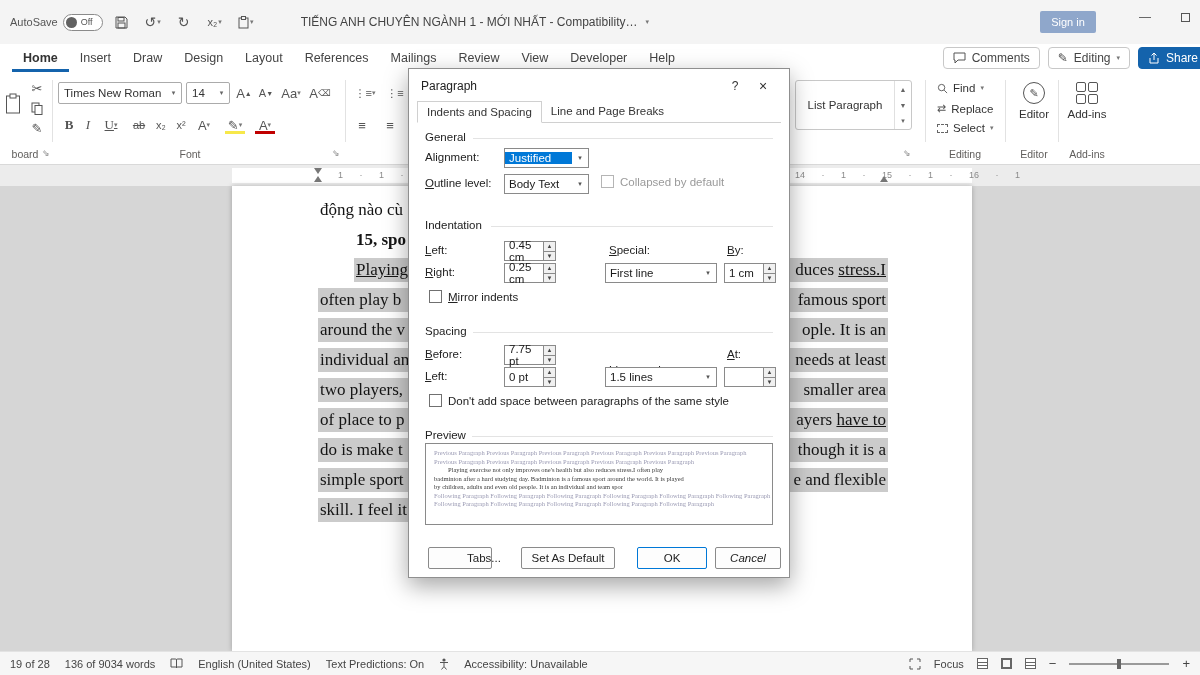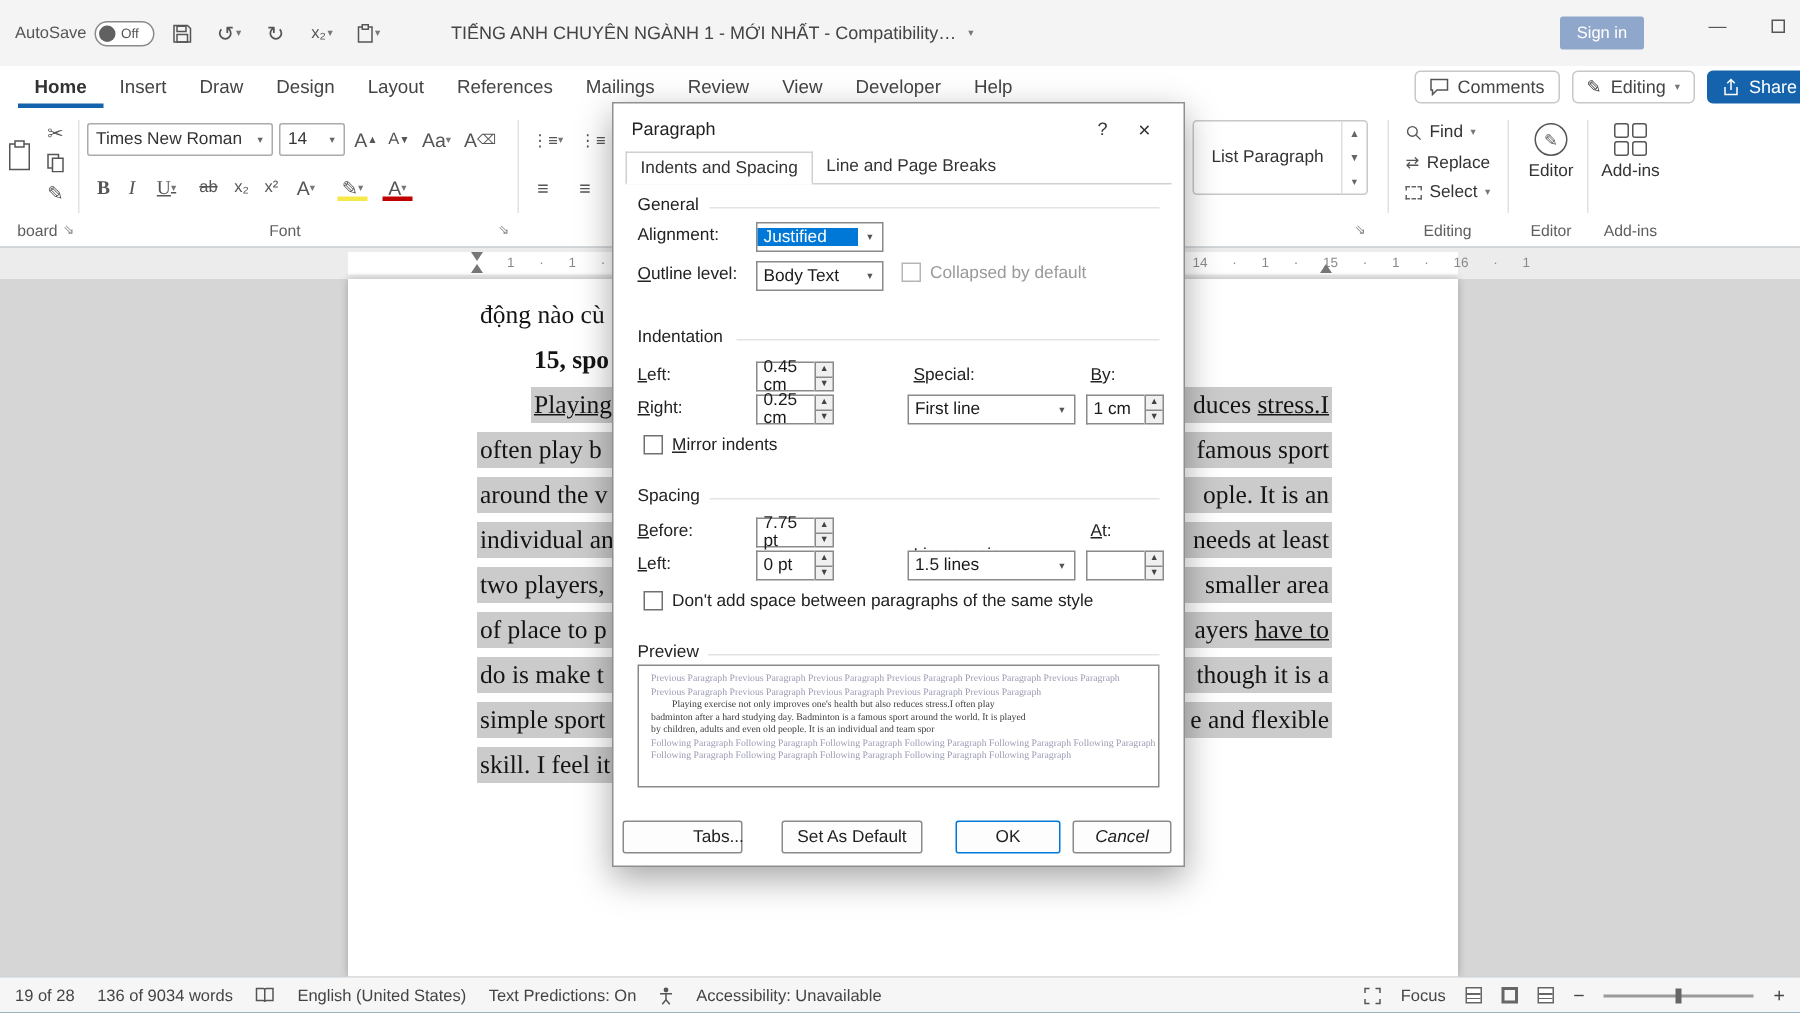--- a/index.html
+++ b/index.html
@@ -425,21 +425,21 @@
     <div class="previewbox">
       <div class="pv">Previous Paragraph Previous Paragraph Previous Paragraph Previous Paragraph Previous Paragraph Previous Paragraph</div>
       <div class="pv">Previous Paragraph Previous Paragraph Previous Paragraph Previous Paragraph Previous Paragraph</div>
       <div class="pv cur ind">Playing  exercise  not  only  improves  one's  health  but  also  reduces  stress.I  often  play</div>
       <div class="pv cur">badminton after a hard studying day. Badminton is a famous sport around the world. It is played</div>
       <div class="pv cur">by children, adults and even old people. It is an individual and team spor</div>
       <div class="pv">Following Paragraph Following Paragraph Following Paragraph Following Paragraph Following Paragraph Following Paragraph</div>
       <div class="pv">Following Paragraph Following Paragraph Following Paragraph Following Paragraph Following Paragraph</div>
     </div>
 
-    <div class="dbtn ak" style="left:6px;width:80px;padding-left:48px;">Tabs...</div>
+    <div class="dbtn ak" style="left:19px;width:64px;padding-left:48px;">Tabs...</div>
     <div class="dbtn" style="left:112px;width:94px;">Set As Default</div>
     <div class="dbtn default" style="left:228px;width:70px;">OK</div>
     <div class="dbtn" style="left:306px;width:66px;font-style:italic;">Cancel</div>
   </div>
 
   <div class="statusbar">
     <span>19 of 28</span>
     <span>136 of 9034 words</span>
     <svg width="13" height="11" viewBox="0 0 13 11">
         <path d="M1 1h4.5a1 1 0 0 1 1 1v8a1 1 0 0 0-1-1H1zM12 1H7.5a1 1 0 0 0-1 1v8a1 1 0 0 1 1-1H12z" fill="none" stroke="#555"></path>

